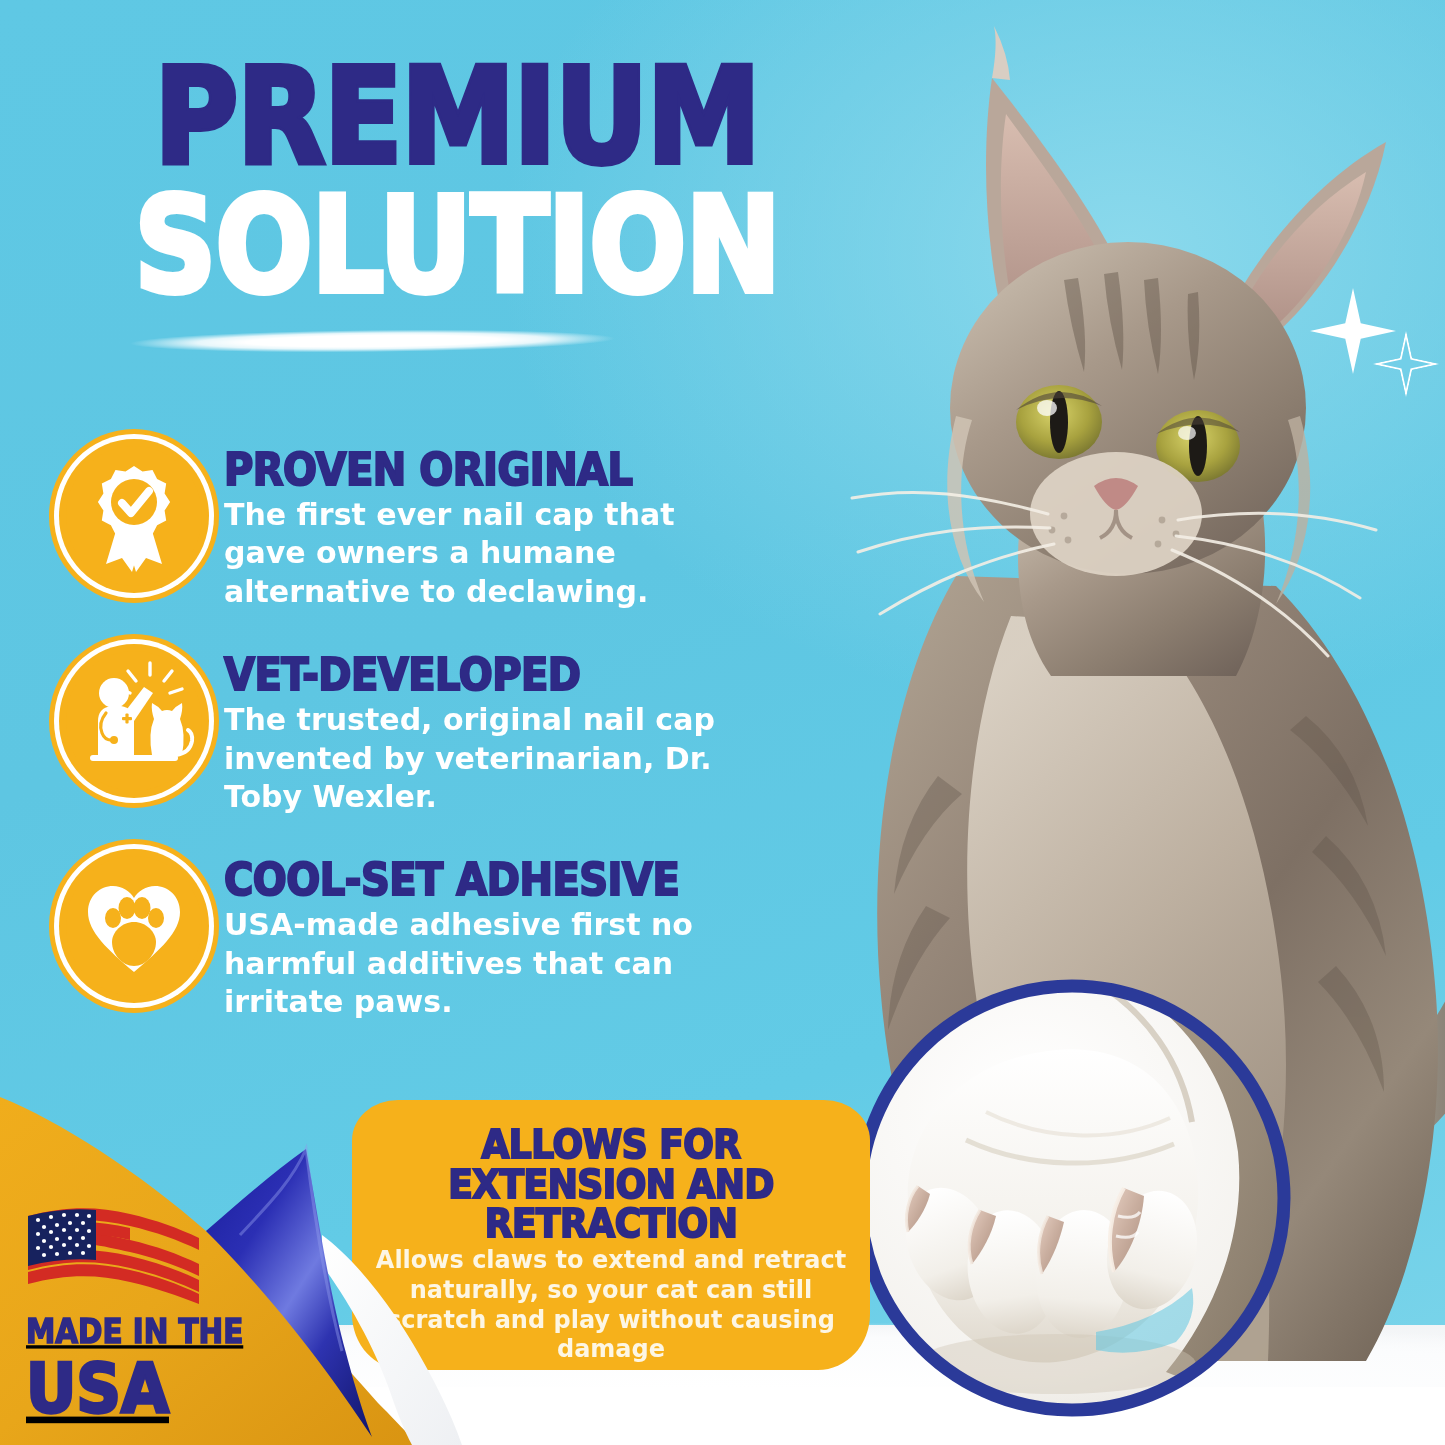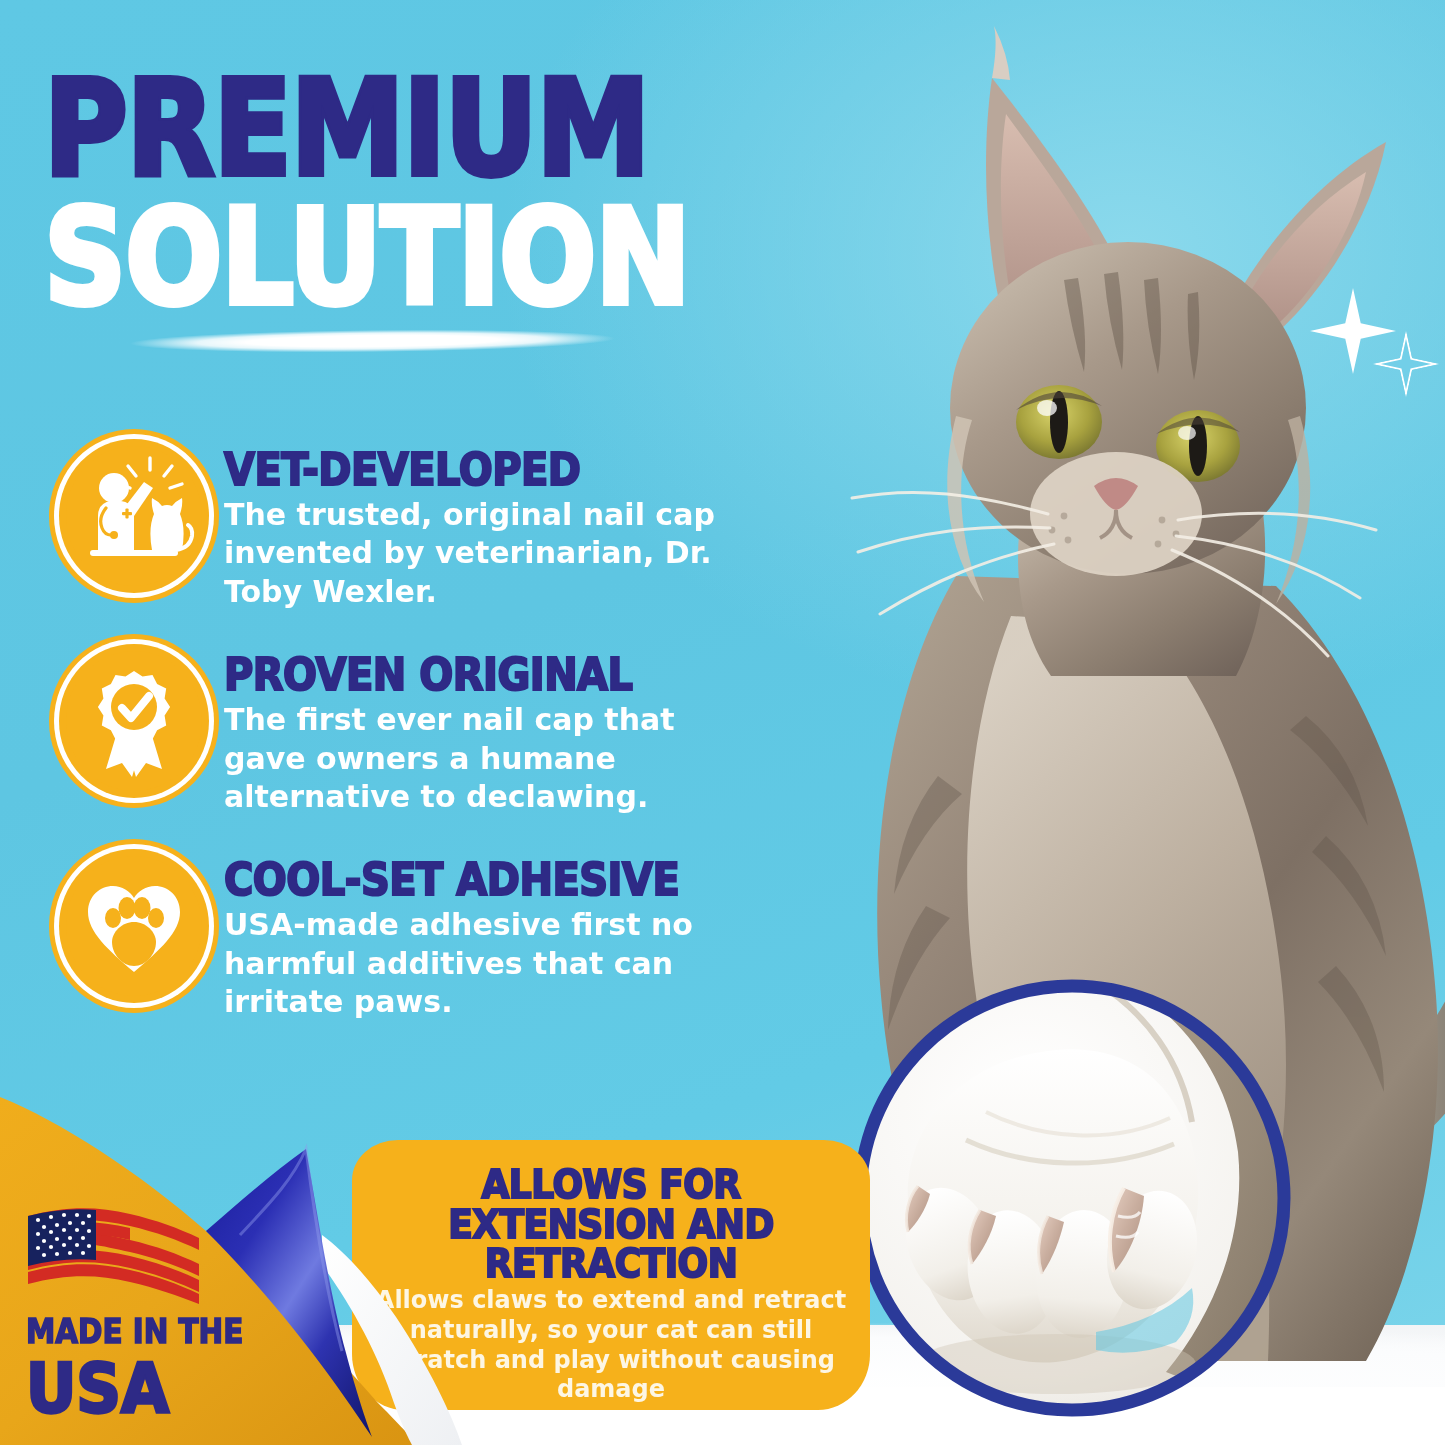--- a/index.html
+++ b/index.html
@@ -23,21 +23,21 @@
   .bg-floor{
     position:absolute;left:0;bottom:0;width:1445px;height:120px;
     background:linear-gradient(180deg,#f2f4f6 0%,#ffffff 46%,#ffffff 100%);
   }
   .floor-curve{
     position:absolute;left:0;bottom:58px;width:1445px;height:90px;
     background:radial-gradient(ellipse 120% 100% at 50% 100%, #ffffff 0%, #fbfcfd 55%, rgba(255,255,255,0) 72%);
   }
 
   
-  .headline{position:absolute;left:44px;top:68px;width:810px;}
+  .headline{position:absolute;left:44px;top:56px;width:810px;text-align:center;}
   .hl-line{
     font-family:"DejaVu Sans",sans-serif;
     font-weight:700;
     letter-spacing:-1px;
     line-height:.92;
     margin:0;
     -webkit-text-stroke:5px currentColor;
     paint-order:stroke fill;
   }
   .hl-premium{
@@ -112,39 +112,39 @@
     font-family:"DejaVu Sans",sans-serif;font-weight:700;
     font-size:30px;color:#ffffff;line-height:1.28;margin:0;
     max-width:570px;
   }
   #feature-1 .feat-desc{max-width:480px;}
   #feature-3 .feat-desc{max-width:550px;}
 
   
   .corner-wrap{position:absolute;left:0;top:1085px;width:520px;height:360px;}
   .corner-svg{position:absolute;left:0;top:0;width:520px;height:360px;}
-  .usa-badge{position:absolute;left:26px;top:115px;width:230px;}
+  .usa-badge{position:absolute;left:26px;top:115px;width:230px;text-decoration:underline;}
   .flag{position:relative;width:175px;height:105px;margin-bottom:10px;}
   .flag-svg{width:175px;height:105px;display:block;}
   .usa-line1{
     font-family:"DejaVu Sans",sans-serif;font-weight:700;
     font-size:30px;color:#2e2a86;letter-spacing:0px;line-height:1;margin:0;
     transform:scaleY(1.12) scaleX(.98);transform-origin:left top;
     -webkit-text-stroke:1.5px #2e2a86;paint-order:stroke fill;
   }
   .usa-line2{
     font-family:"DejaVu Sans",sans-serif;font-weight:700;
     font-size:62px;color:#2e2a86;line-height:1;margin:10px 0 0 0;
     transform:scaleY(1.1);transform-origin:left top;
     -webkit-text-stroke:3px #2e2a86;paint-order:stroke fill;
   }
 
   
   .callout{
-    position:absolute;left:352px;top:1140px;width:518px;height:270px;
+    position:absolute;left:352px;top:1100px;width:518px;height:270px;
   }
   .callout-bg{
     position:absolute;inset:0;
     background:#f6b11b;
     border-radius:46px 46px 52px 52px/40px 40px 56px 56px;
   }
   .callout-inner{
     position:absolute;inset:0;padding:26px 22px 0 22px;text-align:center;
     box-sizing:border-box;
   }
@@ -297,73 +297,73 @@
   <div class="hl-swoosh"></div>
 
   <div class="sparkle" id="sparkle-large">
     <div class="spark-shape"></div>
   </div>
   <div class="sparkle spark-hollow" id="sparkle-small">
     <div class="spark-shape"></div>
   </div>
 
   <div class="features">
-
-    <div class="feature" id="feature-2">
-      <div class="feat-icon">
-        <div class="badge-outer"></div>
-        <svg class="badge-glyph" viewBox="0 0 136 140">
-
-          <rect x="24" y="104" width="88" height="6" rx="3" fill="#ffffff"></rect>
-
-          <circle cx="48" cy="42" r="15" fill="#ffffff"></circle>
-
-          <path d="M32 104 L32 70 q0 -13 13 -15 l10 0 q13 2 13 15 l0 34 Z" fill="#ffffff"></path>
-          <path d="M58 62 L78 36 l9 6 l-19 28 Z" fill="#ffffff"></path>
-
-          <path d="M40 62 q-8 10 -4 20 q3 8 11 7" stroke="#f6b11b" stroke-width="3.2" fill="none" stroke-linecap="round"></path>
-          <circle cx="48" cy="89" r="4" fill="#f6b11b"></circle>
-
-          <rect x="56" y="66" width="10" height="3.2" rx="1" fill="#f6b11b"></rect>
-          <rect x="59.4" y="62.6" width="3.2" height="10" rx="1" fill="#f6b11b"></rect>
-
-          <path d="M86 104 q-4 -22 2 -36 q-3 -9 -2 -16 q6 3 10 8 q5 -2 10 0 q4 -5 10 -8 q1 7 -2 16 q6 14 2 36 Z" fill="#ffffff"></path>
-          <path d="M110 104 q14 -2 16 -14 q1 -8 -4 -11" stroke="#ffffff" stroke-width="4" fill="none" stroke-linecap="round"></path>
-
-          <g stroke="#ffffff" stroke-width="3.4" stroke-linecap="round">
-            <path d="M84 24 L84 12"></path>
-            <path d="M70 30 L62 20"></path>
-            <path d="M98 30 L106 20"></path>
-            <path d="M64 42 L52 38"></path>
-            <path d="M104 42 L116 38"></path>
-          </g>
-        </svg>
-      </div>
-      <div class="feat-text">
-        <p class="feat-title">VET-DEVELOPED</p>
-        <p class="feat-desc">The trusted, original nail cap invented by veterinarian, Dr. Toby Wexler.</p>
-      </div>
-    </div>
 
     <div class="feature" id="feature-1">
       <div class="feat-icon">
         <div class="badge-outer"></div>
         <svg class="badge-glyph" viewBox="0 0 136 140">
           <g fill="#ffffff">
             <path d="M52 78 L40 118 l16 -6 l10 14 l12 -40 Z"></path>
             <path d="M84 78 L96 118 l-16 -6 l-10 14 l-12 -40 Z"></path>
           </g>
           <path fill="#ffffff" d="M68 20 l8.5 5.5 l10 -1.6 l4.6 9.1 l9.1 4.6 l-1.6 10 l5.5 8.5 l-5.5 8.5 l1.6 10 l-9.1 4.6 l-4.6 9.1 l-10 -1.6 l-8.5 5.5 l-8.5 -5.5 l-10 1.6 l-4.6 -9.1 l-9.1 -4.6 l1.6 -10 l-5.5 -8.5 l5.5 -8.5 l-1.6 -10 l9.1 -4.6 l4.6 -9.1 l10 1.6 Z"></path>
           <circle cx="68" cy="56" r="23" fill="#f6b11b"></circle>
           <path d="M56 57 l9 10 l18 -22" stroke="#ffffff" stroke-width="8" fill="none" stroke-linecap="round" stroke-linejoin="round"></path>
         </svg>
       </div>
       <div class="feat-text">
         <p class="feat-title">PROVEN ORIGINAL</p>
         <p class="feat-desc">The first ever nail cap that gave owners a humane alternative to declawing.</p>
+      </div>
+    </div>
+
+    <div class="feature" id="feature-2">
+      <div class="feat-icon">
+        <div class="badge-outer"></div>
+        <svg class="badge-glyph" viewBox="0 0 136 140">
+
+          <rect x="24" y="104" width="88" height="6" rx="3" fill="#ffffff"></rect>
+
+          <circle cx="48" cy="42" r="15" fill="#ffffff"></circle>
+
+          <path d="M32 104 L32 70 q0 -13 13 -15 l10 0 q13 2 13 15 l0 34 Z" fill="#ffffff"></path>
+          <path d="M58 62 L78 36 l9 6 l-19 28 Z" fill="#ffffff"></path>
+
+          <path d="M40 62 q-8 10 -4 20 q3 8 11 7" stroke="#f6b11b" stroke-width="3.2" fill="none" stroke-linecap="round"></path>
+          <circle cx="48" cy="89" r="4" fill="#f6b11b"></circle>
+
+          <rect x="56" y="66" width="10" height="3.2" rx="1" fill="#f6b11b"></rect>
+          <rect x="59.4" y="62.6" width="3.2" height="10" rx="1" fill="#f6b11b"></rect>
+
+          <path d="M86 104 q-4 -22 2 -36 q-3 -9 -2 -16 q6 3 10 8 q5 -2 10 0 q4 -5 10 -8 q1 7 -2 16 q6 14 2 36 Z" fill="#ffffff"></path>
+          <path d="M110 104 q14 -2 16 -14 q1 -8 -4 -11" stroke="#ffffff" stroke-width="4" fill="none" stroke-linecap="round"></path>
+
+          <g stroke="#ffffff" stroke-width="3.4" stroke-linecap="round">
+            <path d="M84 24 L84 12"></path>
+            <path d="M70 30 L62 20"></path>
+            <path d="M98 30 L106 20"></path>
+            <path d="M64 42 L52 38"></path>
+            <path d="M104 42 L116 38"></path>
+          </g>
+        </svg>
+      </div>
+      <div class="feat-text">
+        <p class="feat-title">VET-DEVELOPED</p>
+        <p class="feat-desc">The trusted, original nail cap invented by veterinarian, Dr. Toby Wexler.</p>
       </div>
     </div>
 
     <div class="feature" id="feature-3">
       <div class="feat-icon">
         <div class="badge-outer"></div>
         <svg class="badge-glyph" viewBox="0 0 136 140">
           <path fill="#ffffff" d="M68 116 C42 94 22 76 22 56 C22 40 34 30 47 30 C56 30 64 35 68 42 C72 35 80 30 89 30 C102 30 114 40 114 56 C114 76 94 94 68 116 Z"></path>
           <g fill="#f6b11b">
             <ellipse cx="47" cy="62" rx="8" ry="10"></ellipse>

